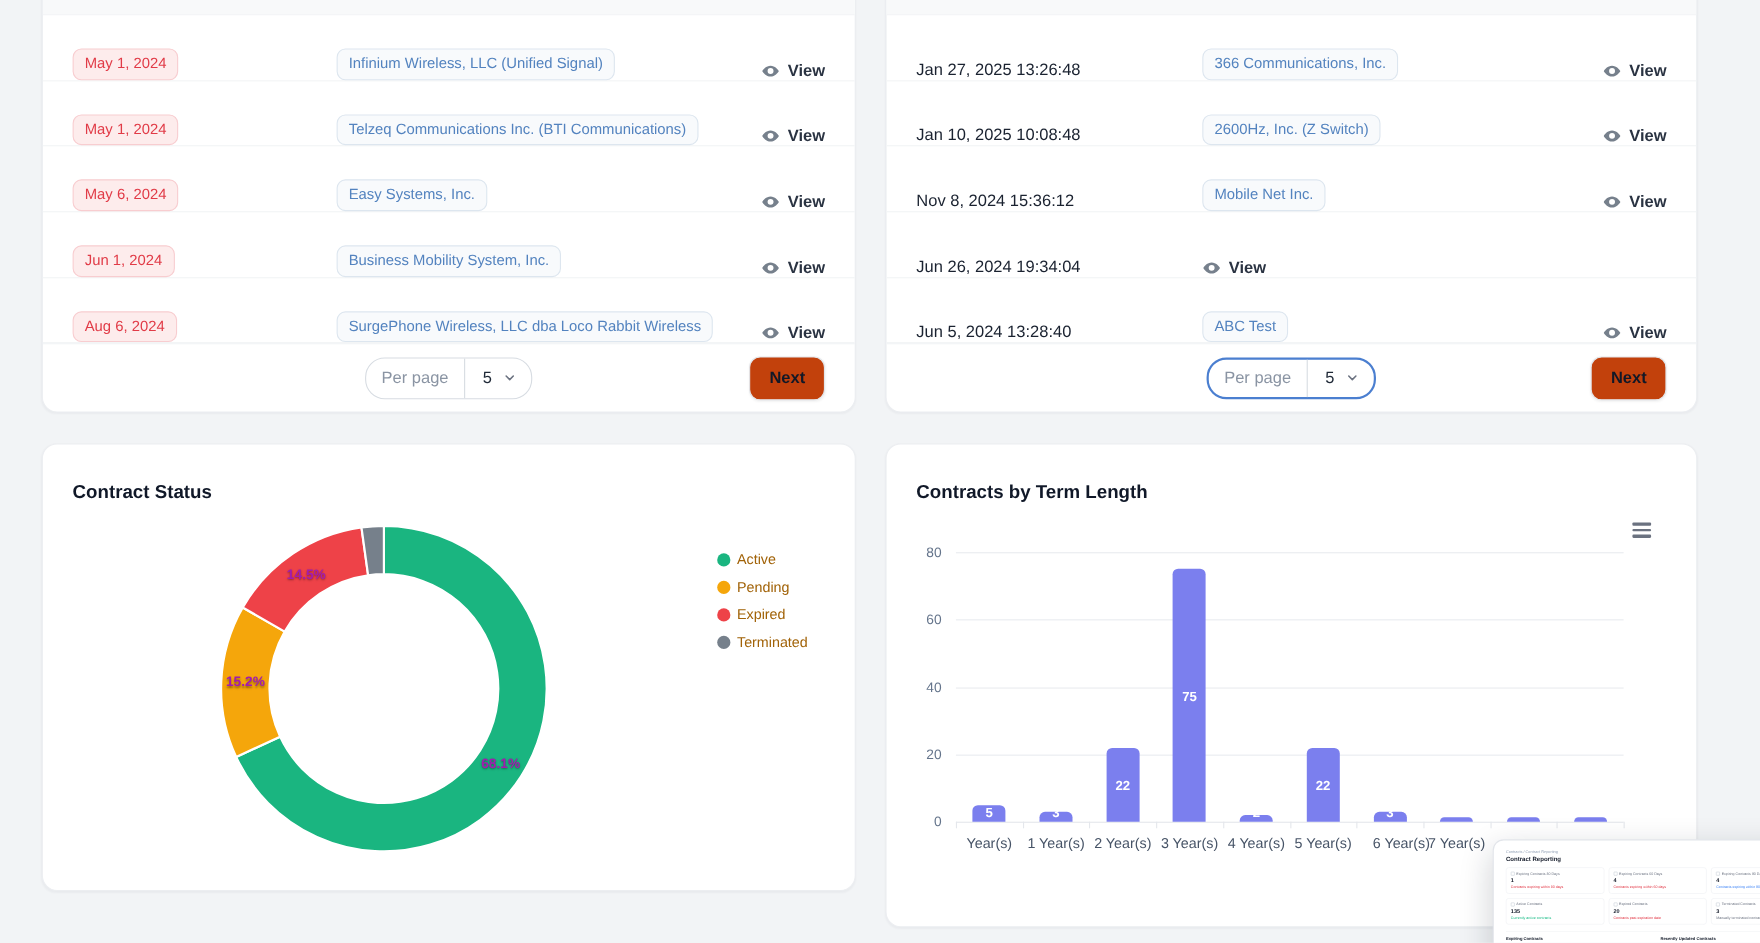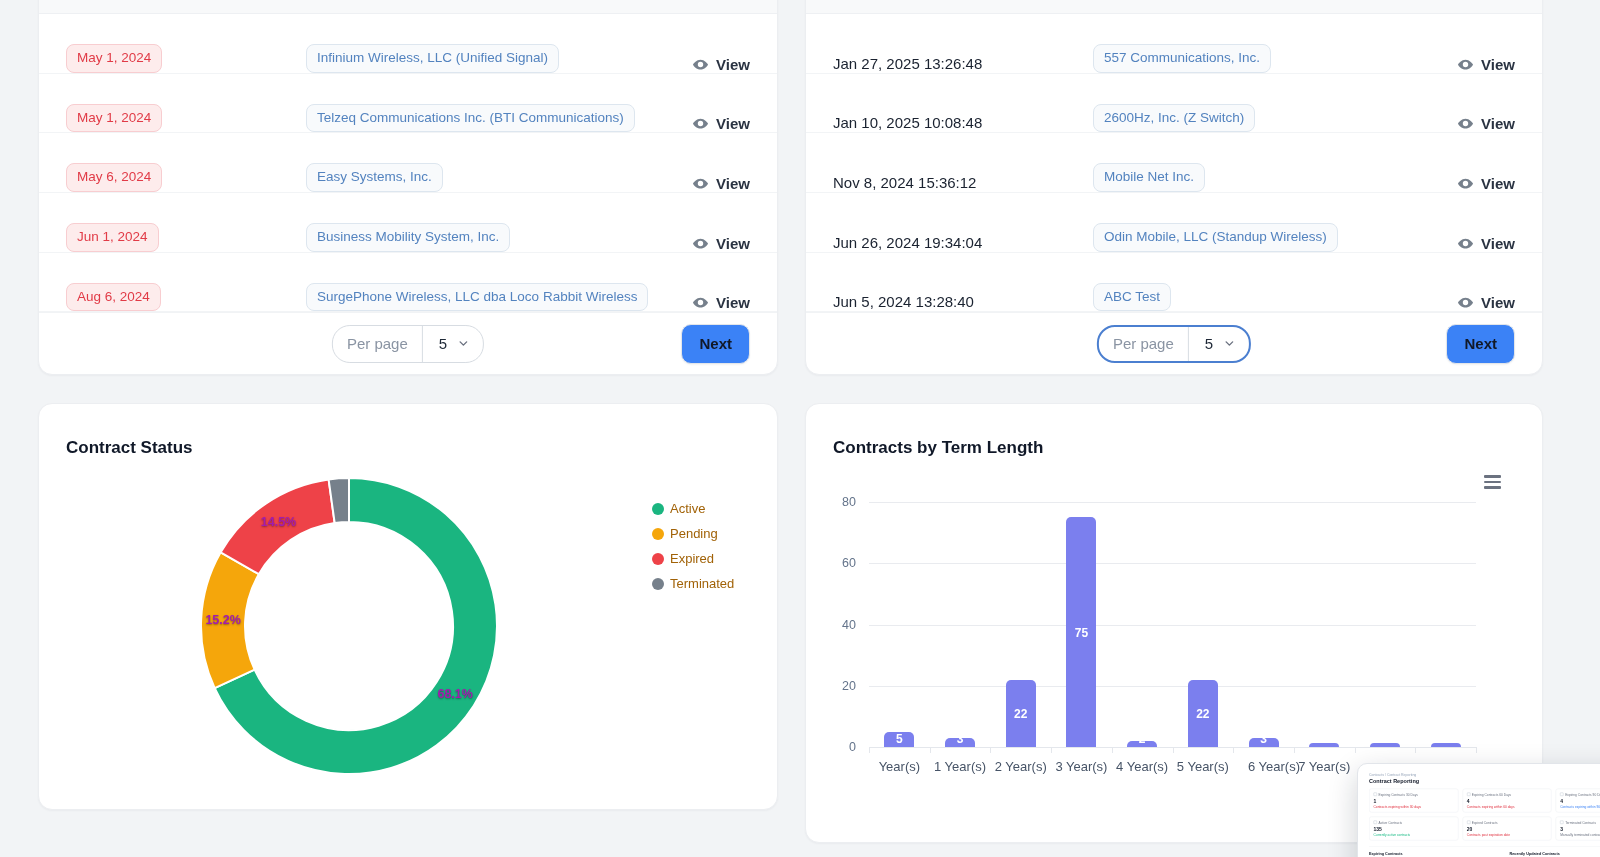--- a/index.html
+++ b/index.html
@@ -59,21 +59,21 @@
     cursor:pointer;
   }
   .pagesize.focused { border:2px solid #4b7fd0; }
   .ps-label { padding:0 14px; font-size:15px; color:#8a94a3; white-space:nowrap; }
   .ps-div { width:1px; align-self:stretch; background:#d7dce2; }
   .ps-value { padding:0 10px 0 16px; font-size:15px; color:#1f2937; }
   .ps-chevron { margin-right:13px; display:flex; align-items:center; }
   .next-btn {
     position:absolute; right:27px; top:50%; transform:translateY(-50%);
     height:40px; padding:0 17px;
-    background:#3b82f6; border:1px solid #e3e6ea; border-radius:10px;
+    background:#c2410c; border:1px solid #e3e6ea; border-radius:10px;
     box-shadow:0 1px 2px rgba(0,0,0,.05);
     font-family:inherit; font-size:15px; font-weight:600; color:#111827;
     cursor:pointer;
   }
   
   #card-status { left:38px; top:403px; width:740px; height:407px; }
   #card-term   { left:805px; top:403px; width:738px; height:440px; }
   .chart-title {
     position:absolute; left:27px; top:34px;
     font-size:17px; font-weight:700; color:#101828;
@@ -231,21 +231,21 @@
       </div>
       <button class="next-btn">Next</button>
     </div>
   </section>
 
   <section class="card" id="card-updated">
     <div class="table-head"></div>
     <div id="updated-rows">
         <div class="t-row">
           <div class="t-col1"><span class="timestamp">Jan 27, 2025 13:26:48</span></div>
-          <div class="t-col2"><span class="badge customer">557 Communications, Inc.</span></div>
+          <div class="t-col2"><span class="badge customer">366 Communications, Inc.</span></div>
           <div class="t-col3">
             <button class="view-btn">
               <span>
                 <svg width="17" height="17" viewBox="0 0 24 24" fill="#76808c">
                   <path d="M12 5.2C6.3 5.2 2.5 10.3 1.6 11.7a.9.9 0 0 0 0 1C2.5 14.1 6.3 19.2 12 19.2s9.5-5.1 10.4-6.5a.9.9 0 0 0 0-1C21.5 10.3 17.7 5.2 12 5.2zm0 10.6a3.8 3.8 0 1 1 0-7.6 3.8 3.8 0 0 1 0 7.6z"></path>
                   <circle cx="12" cy="12" r="1.9" fill="#fff"></circle>
                 </svg>
               </span>
               <span>View</span>
             </button>
@@ -276,21 +276,20 @@
                   <path d="M12 5.2C6.3 5.2 2.5 10.3 1.6 11.7a.9.9 0 0 0 0 1C2.5 14.1 6.3 19.2 12 19.2s9.5-5.1 10.4-6.5a.9.9 0 0 0 0-1C21.5 10.3 17.7 5.2 12 5.2zm0 10.6a3.8 3.8 0 1 1 0-7.6 3.8 3.8 0 0 1 0 7.6z"></path>
                   <circle cx="12" cy="12" r="1.9" fill="#fff"></circle>
                 </svg>
               </span>
               <span>View</span>
             </button>
           </div>
         </div>
         <div class="t-row">
           <div class="t-col1"><span class="timestamp">Jun 26, 2024 19:34:04</span></div>
-          <div class="t-col2"><span class="badge customer">Odin Mobile, LLC (Standup Wireless)</span></div>
           <div class="t-col3">
             <button class="view-btn">
               <span>
                 <svg width="17" height="17" viewBox="0 0 24 24" fill="#76808c">
                   <path d="M12 5.2C6.3 5.2 2.5 10.3 1.6 11.7a.9.9 0 0 0 0 1C2.5 14.1 6.3 19.2 12 19.2s9.5-5.1 10.4-6.5a.9.9 0 0 0 0-1C21.5 10.3 17.7 5.2 12 5.2zm0 10.6a3.8 3.8 0 1 1 0-7.6 3.8 3.8 0 0 1 0 7.6z"></path>
                   <circle cx="12" cy="12" r="1.9" fill="#fff"></circle>
                 </svg>
               </span>
               <span>View</span>
             </button>

